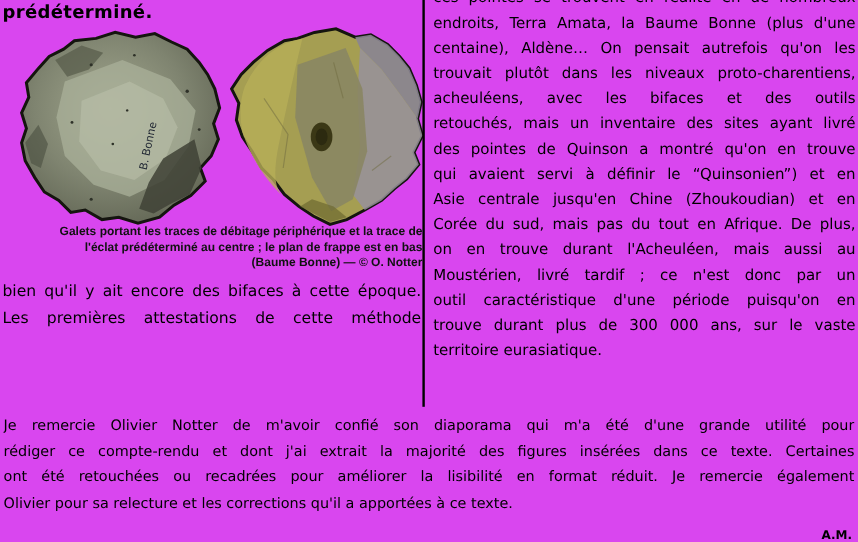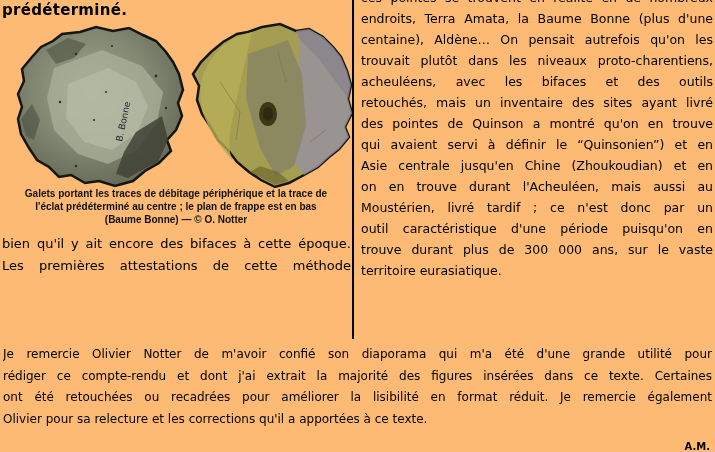--- a/index.html
+++ b/index.html
@@ -1,17 +1,17 @@
 <!DOCTYPE html>
 <html><head>
 <meta charset="utf-8">
 <style>
   html,body{margin:0;padding:0;background:#888;}
   #page{
-    position:relative;width:715px;height:452px;background:#fdba74;
+    position:relative;width:715px;height:452px;background:#d946ef;
     overflow:hidden;font-family:"DejaVu Sans",sans-serif;color:#000;
   }
   .abs{position:absolute;}
   #fragment-top{
     left:2px;top:1px;font-size:15px;font-weight:bold;letter-spacing:.3px;
   }
   
   #stone-left{left:16px;top:24px;}
   #stone-right{left:190px;top:22px;}
   
@@ -22,21 +22,21 @@
   #left-col{left:2px;top:233px;width:349px;font-size:13px;line-height:21.5px;}
   #right-col-clip{left:361px;top:0;width:352px;height:340px;overflow:hidden;}
   #right-col{margin-top:-13px;font-size:12.5px;line-height:21px;}
   #divider{left:352px;top:0;width:2px;height:339px;background:#000;}
   
   #footer{left:3px;top:344px;width:709px;font-size:12px;line-height:21.5px;}
   #signature{right:5px;top:441px;font-size:10px;font-weight:bold;}
   
   .line{text-align:justify;text-align-last:justify;overflow:hidden;}
   .no-stretch-last .line:last-child{text-align-last:left;}
-  .caption-line{text-align:center;white-space:nowrap;}
+  .caption-line{text-align:right;white-space:nowrap;}
 </style>
 </head>
 <body>
 
 <div id="page">
 
   <div class="abs" id="fragment-top">prédéterminé.</div>
 
   <svg class="abs" id="stone-left" width="172" height="165" viewBox="0 0 172 165">
     <defs>
@@ -98,20 +98,21 @@
     <div id="right-col">
         <div class="line">ces pointes se trouvent en réalité en de nombreux</div>
         <div class="line">endroits, Terra Amata, la Baume Bonne (plus d'une</div>
         <div class="line">centaine), Aldène… On pensait autrefois qu'on les</div>
         <div class="line">trouvait plutôt dans les niveaux proto-charentiens,</div>
         <div class="line">acheuléens, avec les bifaces et des outils</div>
         <div class="line">retouchés, mais un inventaire des sites ayant livré</div>
         <div class="line">des pointes de Quinson a montré qu'on en trouve</div>
         <div class="line">qui avaient servi à définir le “Quinsonien”) et en</div>
         <div class="line">Asie centrale jusqu'en Chine (Zhoukoudian) et en</div>
+        <div class="line">Corée du sud, mais pas du tout en Afrique. De plus,</div>
         <div class="line">on en trouve durant l'Acheuléen, mais aussi au</div>
         <div class="line">Moustérien, livré tardif ; ce n'est donc par un</div>
         <div class="line">outil caractéristique d'une période puisqu'on en</div>
         <div class="line">trouve durant plus de 300 000 ans, sur le vaste</div>
         <div class="line">territoire eurasiatique.</div>
       </div>
   </div>
 
   <div class="abs no-stretch-last" id="footer">
       <div class="line">Je remercie Olivier Notter de m'avoir confié son diaporama qui m'a été d'une grande utilité pour</div>

